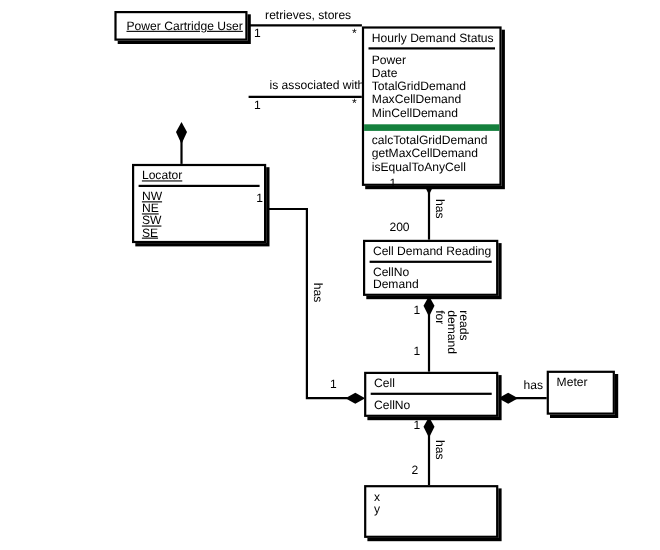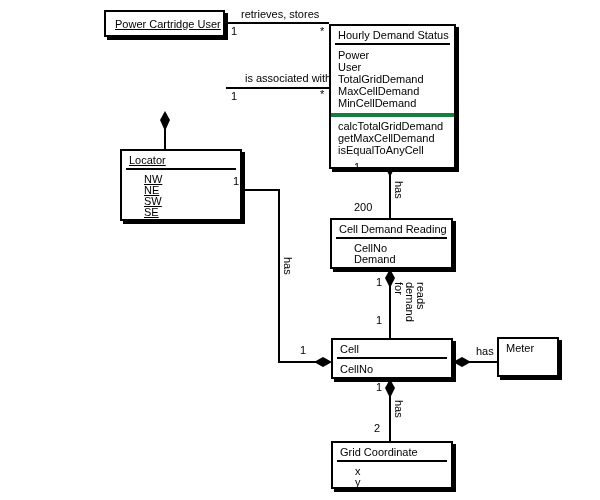--- a/index.html
+++ b/index.html
@@ -26,25 +26,25 @@
   .ttl { padding:3px 6px 2px 7px; white-space:nowrap; }
   .ttl.u {
     margin:0 4px;
     padding:3px 2px 2px 3px;
     border-bottom:2px solid #000;
   }
   .vcenter { display:flex; align-items:center; height:100%; padding:0 0 0 9px; box-sizing:border-box;text-decoration:underline; }
   .attrs { padding:4px 6px 2px 7px; }
   .attrs div, .methods div { white-space:nowrap; }
   .methods {
-    border-top:4px solid #15803d;
+    border-top:6px solid #15803d;
     padding:3px 6px 2px 7px;
     margin-top:2px;
   }
-  .tight { line-height:11px;margin-left:15px; }
+  .tight { line-height:11px; }
 
   .lbl {
     position:absolute;
     font-size:11px;
     line-height:11px;
     white-space:nowrap;
     background:transparent;
   }
   .vtext {
     writing-mode:vertical-rl;
@@ -76,21 +76,21 @@
   </svg>
 
   <div class="uml-box" style="left:104px; top:10px; width:121px; height:27px;">
     <div class="vcenter">Power Cartridge User</div>
   </div>
 
   <div class="uml-box" style="left:329px; top:24px; width:127px; height:145px;">
     <div class="ttl u">Hourly Demand Status</div>
     <div class="attrs">
       <div>Power</div>
-      <div>User</div>
+      <div>Date</div>
       <div>TotalGridDemand</div>
       <div>MaxCellDemand</div>
       <div>MinCellDemand</div>
     </div>
     <div class="methods">
       <div>calcTotalGridDemand</div>
       <div>getMaxCellDemand</div>
       <div>isEqualToAnyCell</div>
     </div>
   </div>
@@ -119,21 +119,20 @@
     <div class="attrs">
       <div>CellNo</div>
     </div>
   </div>
 
   <div class="uml-box" style="left:497px; top:337px; width:62px; height:40px;">
     <div class="ttl">Meter</div>
   </div>
 
   <div class="uml-box" style="left:331px; top:441px; width:122px; height:48px;">
-    <div class="ttl u">Grid Coordinate</div>
     <div class="attrs tight">
       <div>x</div>
       <div>y</div>
     </div>
   </div>
 
   <div class="lbl" style="left:241px; top:9px;">retrieves, stores</div>
   <div class="lbl" style="left:231px; top:26px;">1</div>
   <div class="lbl" style="left:320px; top:26px;">*</div>
 

